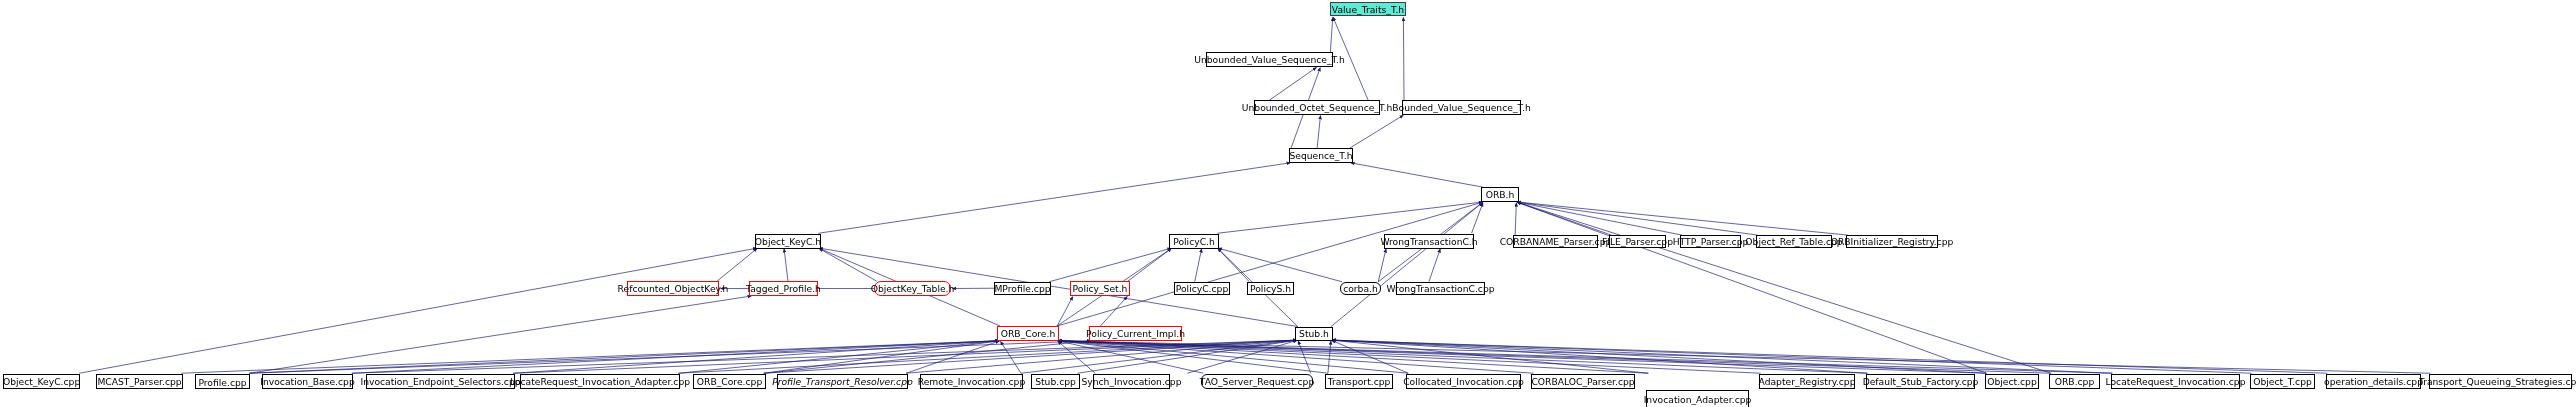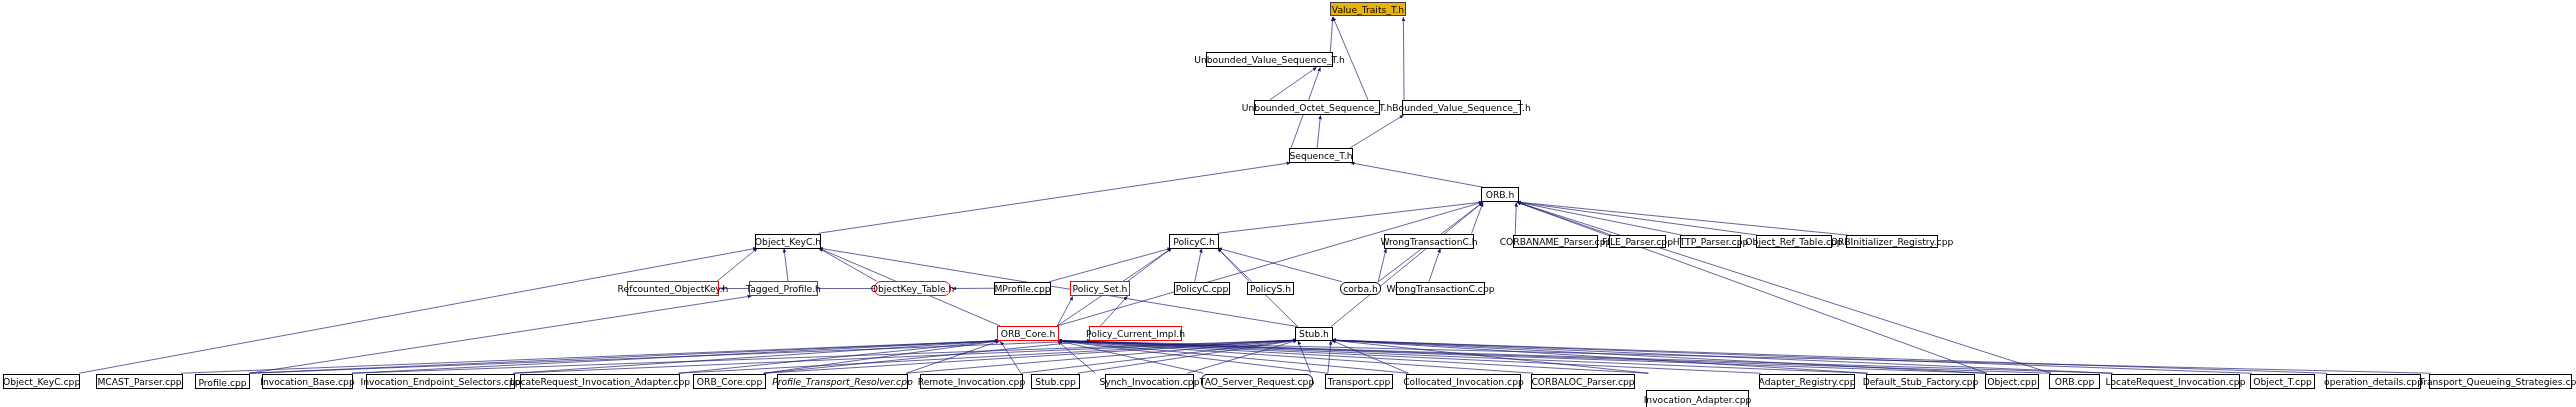--- a/index.html
+++ b/index.html
@@ -23,21 +23,21 @@
     justify-content:center;
     white-space:nowrap;
     color:#000000;
     font-size:9.2px;
     line-height:1;
     padding:0 4.3px;
     letter-spacing:0px;
     z-index:5;
   }
   .node.root{
-    background:#eab308;
+    background:#5eead4;
     border:0.6px solid #404040;
   }
   .node.red{
     border:0.6px solid #ff0000;
   }
   .node .lbl{
     display:block;
     pointer-events:none;
   }
 </style>
@@ -233,21 +233,21 @@
     </div>
     <div class="node" style="left: 777px; top: 374px; width: 131px; height: 14.7px; font-style: italic;">
       <span class="lbl">Profile_Transport_Resolver.cpp</span>
     </div>
     <div class="node" style="left: 920px; top: 374px; width: 103px; height: 14.7px;">
       <span class="lbl">Remote_Invocation.cpp</span>
     </div>
     <div class="node" style="left: 1031px; top: 374px; width: 49px; height: 14.7px;">
       <span class="lbl">Stub.cpp</span>
     </div>
-    <div class="node" style="left: 1093px; top: 374px; width: 89px; height: 14.7px; margin-left: 12px;">
+    <div class="node" style="left: 1093px; top: 374px; width: 77px; height: 14.7px;">
       <span class="lbl">Synch_Invocation.cpp</span>
     </div>
     <div class="node" style="left: 1201px; top: 374px; width: 112px; height: 14.7px; border-radius: 6px;">
       <span class="lbl">TAO_Server_Request.cpp</span>
     </div>
     <div class="node" style="left: 1325px; top: 374px; width: 68px; height: 14.7px;">
       <span class="lbl">Transport.cpp</span>
     </div>
     <div class="node" style="left: 1406px; top: 374px; width: 115px; height: 14.7px;">
       <span class="lbl">Collocated_Invocation.cpp</span>

